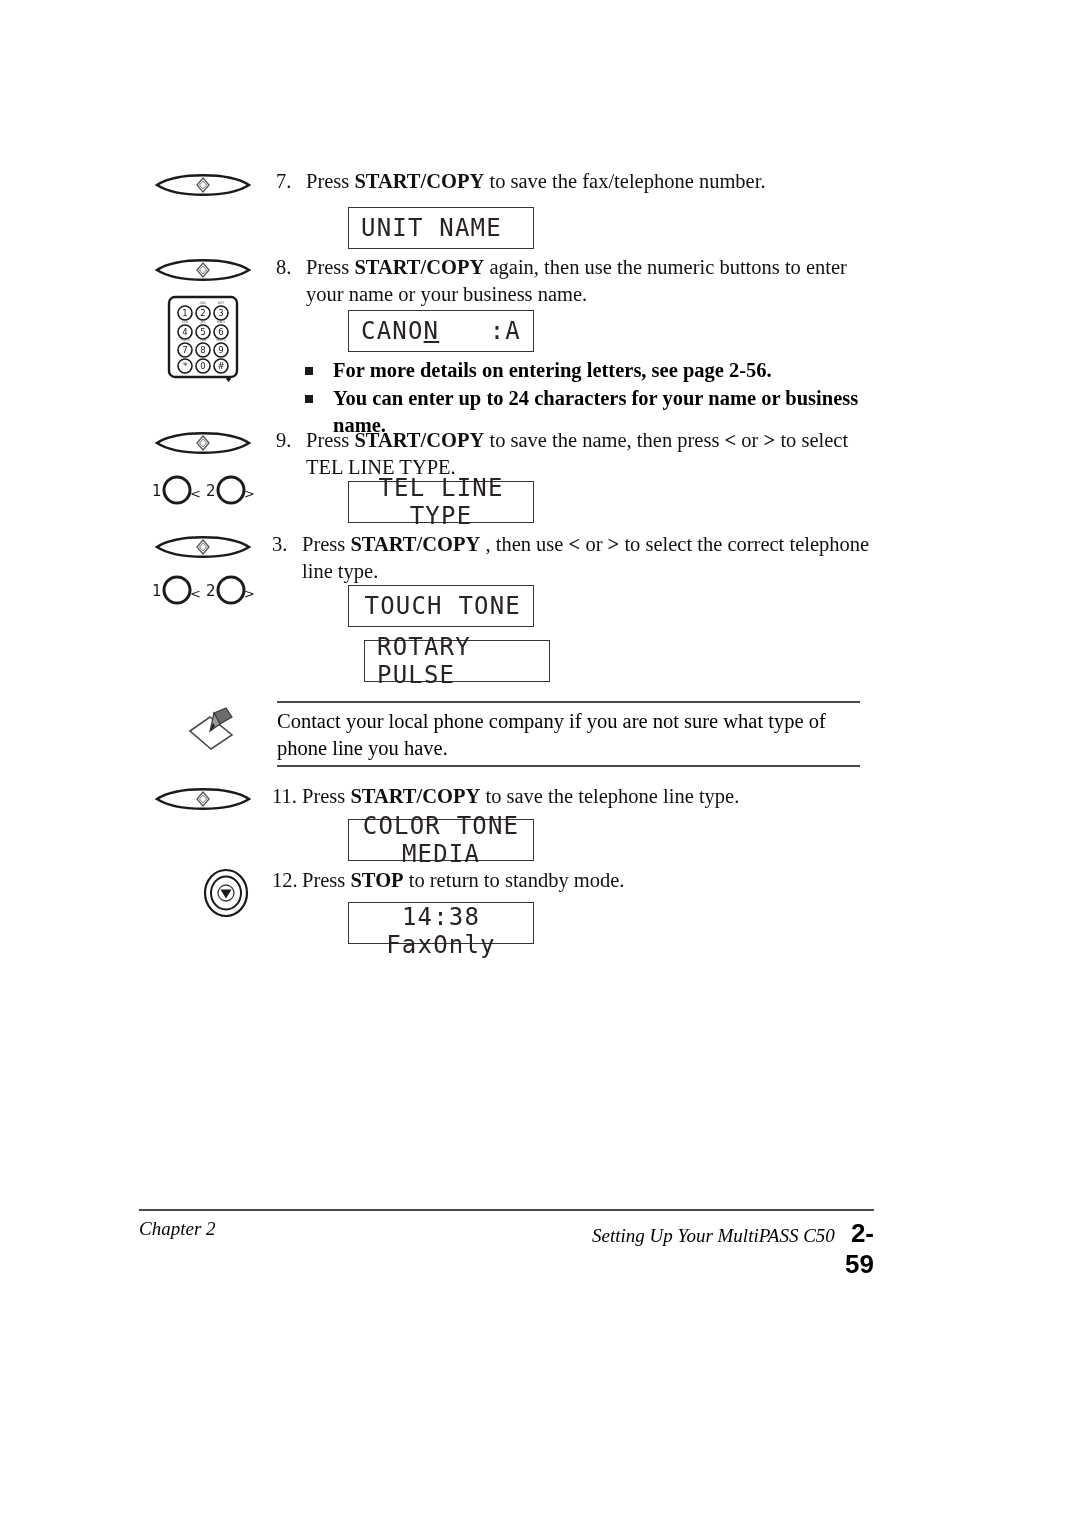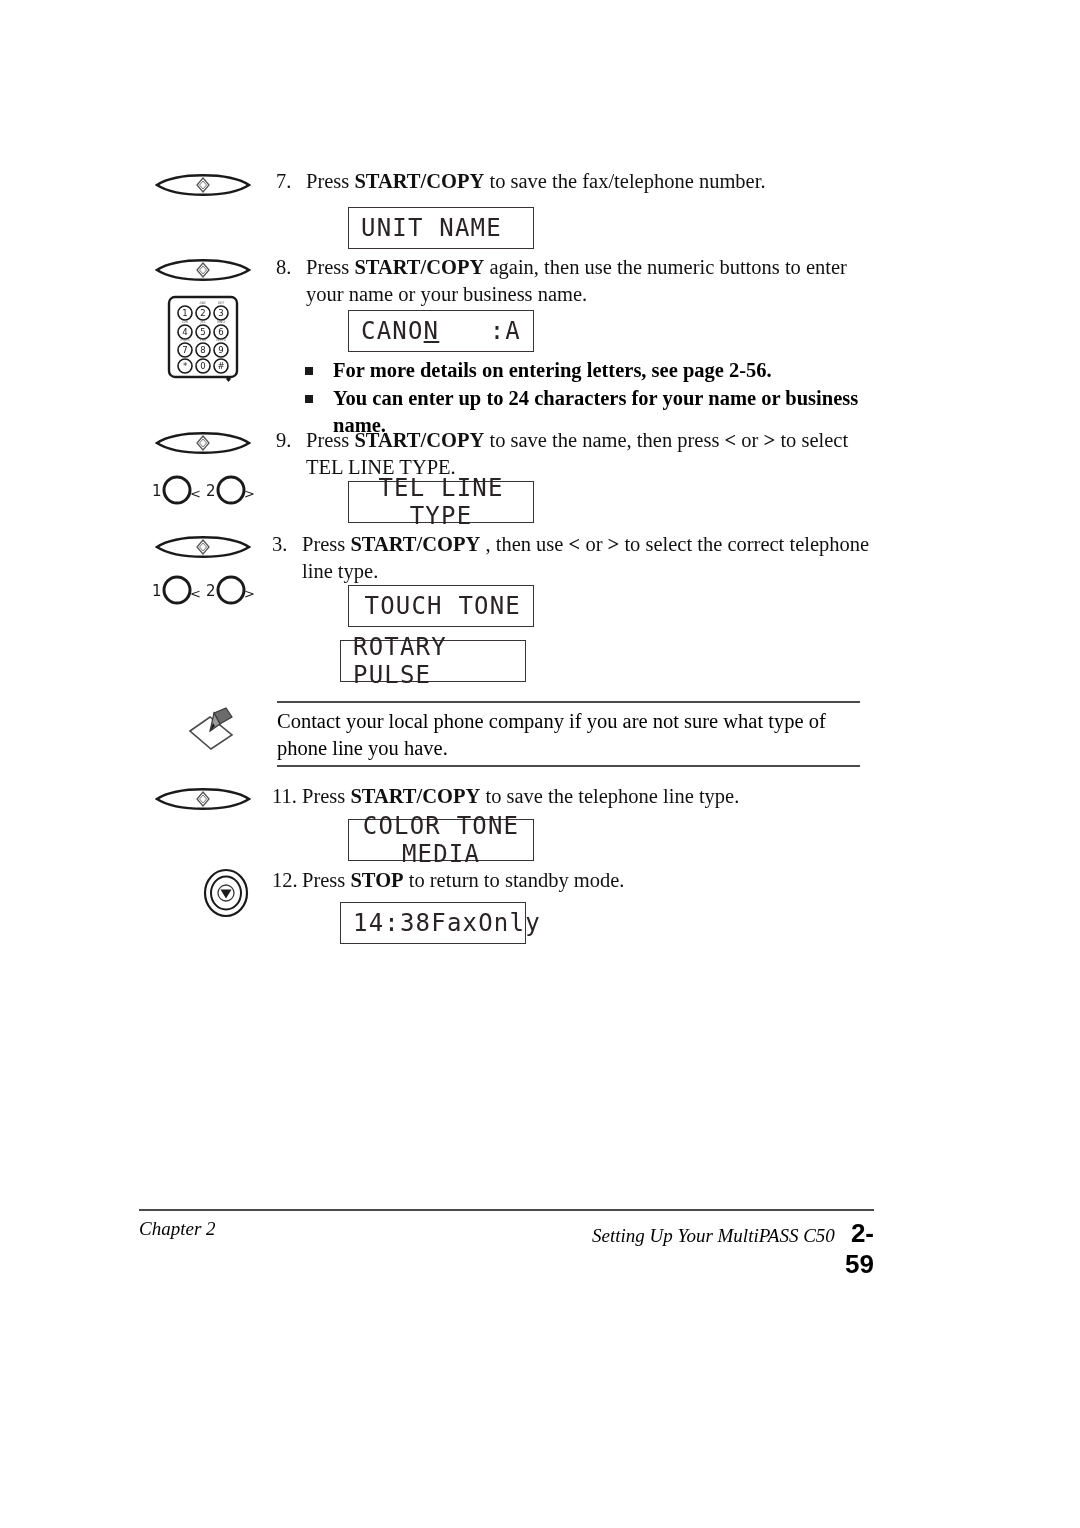--- a/index.html
+++ b/index.html
@@ -306,21 +306,21 @@
       <text x="58" y="26" font-family="DejaVu Sans, sans-serif" font-size="15" fill="#1a1a1a">2</text>
       <circle cx="83" cy="20" r="13" fill="#ffffff" stroke="#1a1a1a" stroke-width="3"></circle>
       <text x="96" y="28" font-family="DejaVu Sans, sans-serif" font-size="13" fill="#1a1a1a">&gt;</text>
     </svg>
   </div>
 
   <div class="lcd right" style="left:348px; top:585px; width:186px;">
     <span>TOUCH TONE</span>
   </div>
 
-  <div class="lcd right" style="left:340px; top:640px; width:186px;">
+  <div class="lcd right" style="left:364px; top:640px; width:186px;">
     <span>ROTARY PULSE</span>
   </div>
 
   <div class="rule" style="left:277px; top:701px; width:583px;"></div>
 
   <div class="gutter-icon note-icon" style="left:184px; top:705px;">
     <svg width="62" height="48" viewBox="0 0 62 48">
       <path d="M6 26 L26 12 L48 30 L27 44 Z" fill="#ffffff" stroke="#4a4a4a" stroke-width="1.6"></path>
       <path d="M30 8 L42 3 L48 12 L36 19 Z" fill="#6b6b6b" stroke="#3a3a3a" stroke-width="1.2"></path>
       <path d="M36 19 L30 8 L26 26 Z" fill="#9a9a9a" stroke="#3a3a3a" stroke-width="1.2"></path>
@@ -356,21 +356,21 @@
       <circle cx="24" cy="25" r="8" fill="#ffffff" stroke="#3a3a3a" stroke-width="1.3"></circle>
       <path d="M18.5 21.5 L29.5 21.5 L24 30.5 Z" fill="#1a1a1a"></path>
     </svg>
   </div>
 
   <div class="step" style="left:272px; top:867px; width:600px;">
     <span class="num">12.</span>
     <span class="body">Press <b>STOP</b> to return to standby mode.</span>
   </div>
 
-  <div class="lcd split" style="left:340px; top:902px; width:186px;">
+  <div class="lcd split" style="left:348px; top:902px; width:186px;flex-direction:column;">
     <span>14:38</span>
     <span>FaxOnly</span>
   </div>
 
   <div class="footer-rule"></div>
   <div class="footer-left">Chapter 2</div>
   <div class="footer-right">
     <span class="ftitle">Setting Up Your MultiPASS C50</span><span class="fpage">2-59</span>
   </div>
 

